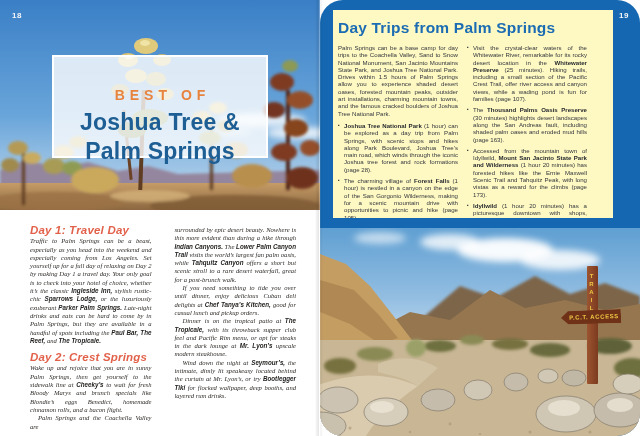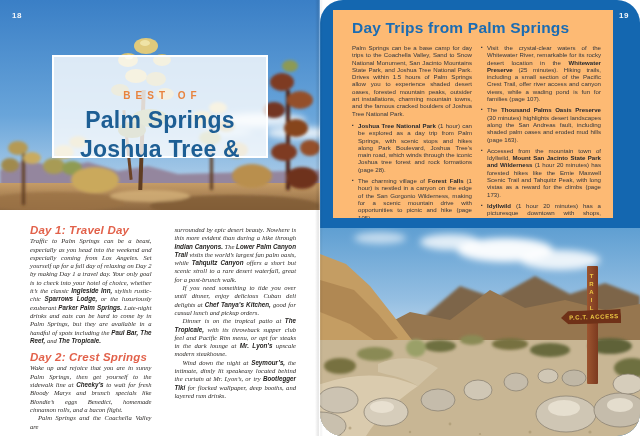--- a/index.html
+++ b/index.html
@@ -14,36 +14,36 @@
   
   .hero { position:relative; width:320px; height:210px; overflow:hidden; }
   .hero svg { display:block; }
   .pagenum { position:absolute; font-size:8px; font-weight:bold; color:#f4f6f9; letter-spacing:0.5px; z-index:5; }
   .pagenum-left { top:11px; left:12px; }
   .pagenum-right { top:11px; left:299px; }
 
   .title-box { position:absolute; left:52px; top:55px; width:216px; height:103px;
     background:rgba(255,255,255,0.80); border:2px solid rgba(255,255,255,0.97);
     display:flex; flex-direction:column; align-items:center; justify-content:center; text-align:center; }
-  .eyebrow { font-size:10px; font-weight:bold; letter-spacing:5px; color:#e8833e; margin-bottom:5px; text-indent:5px;margin-top:40px; }
+  .eyebrow { font-size:14px; font-weight:bold; letter-spacing:5px; color:#e8833e; margin-bottom:5px; text-indent:5px;margin-top:40px; }
   .book-title { font-size:23px; font-weight:bold; color:#1d5e94; line-height:1.26; letter-spacing:0.2px; }
 
   .body-cols { display:flex; gap:23px; padding:16px 24px 0 30px;font-style:italic; }
   .bcol { width:130px; font-family:"Liberation Serif", serif; font-size:6.6px; line-height:8.3px;
     color:#2e2b28; text-align:justify; }
   .bcol p { margin:0; }
   .bcol p.ind { text-indent:8px; }
   .bcol b { font-family:"Liberation Sans", sans-serif; font-weight:bold; font-size:0.95em; color:#1f1d1b; }
   .day-h { font-family:"Liberation Sans", sans-serif; font-size:11.5px; font-weight:bold; color:#e2614a;
     letter-spacing:0.2px; margin:0 0 3px 0; }
   .sect { margin-bottom:8px; }
 
   
-  .panel { position:absolute; left:13px; top:10px; width:280px; height:208px; background:#fdba74;
-    padding:9px 12px 0 19px; overflow:hidden; }
+  .panel { position:absolute; left:13px; top:10px; width:280px; height:208px; background:#fef9c3;
+    padding:9px 12px 0 5px; overflow:hidden; }
   .panel-h { font-size:15.5px; font-weight:bold; color:#1b6cb3; letter-spacing:0.2px; margin-bottom:7px; }
   .panel-cols { display:flex; gap:9px; }
   .pcol { width:120px; font-size:6.1px; line-height:7.3px; color:#33363d; text-align:justify; }
   .pcol .intro { margin-bottom:5px; }
   .pcol b { color:#26292f; }
   .bullet { display:flex; margin-bottom:4px; }
   .bullet .bm { flex:0 0 6px; font-size:5px; line-height:7.3px; color:#33363d; }
   .bullet .bt { flex:1; }
 
   .photo { position:absolute; left:0; top:228px; width:320px; height:208px; overflow:hidden; }
@@ -146,22 +146,22 @@
           <ellipse cx="274" cy="110" rx="11" ry="8" fill="#733620"></ellipse>
           <ellipse cx="296" cy="128" rx="12" ry="9" fill="#86441f"></ellipse>
           <ellipse cx="284" cy="152" rx="13" ry="9" fill="#7e3b22"></ellipse>
           <ellipse cx="310" cy="148" rx="10" ry="8" fill="#94502c"></ellipse>
           <ellipse cx="302" cy="178" rx="16" ry="11" fill="#6e331c"></ellipse>
         </g>
       </svg>
       <div class="pagenum pagenum-left">18</div>
       <div class="title-box">
         <div class="eyebrow">BEST OF</div>
+        <div class="book-title">Joshua Tree &amp;</div>
         <div class="book-title">Palm Springs</div>
-        <div class="book-title">Joshua Tree &amp;</div>
       </div>
     </div>
 
     <div class="body-cols">
       <div class="bcol">
         <div class="sect">
           <h3 class="day-h">Day 1: Travel Day</h3>
           <p>Traffic to Palm Springs can be a beast, especially as you head into the weekend and especially coming from Los Angeles. Set yourself up for a full day of relaxing on Day 2 by making Day 1 a travel day. Your only goal is to check into your hotel of choice, whether it’s the classic <b>Ingleside Inn,</b> stylish rustic-chic <b>Sparrows Lodge,</b> or the luxuriously exuberant <b>Parker Palm Springs.</b> Late-night drinks and eats can be hard to come by in Palm Springs, but they are available in a handful of spots including the <b>Paul Bar, The Reef,</b> and <b>The Tropicale.</b></p>
         </div>
         <div class="sect">

